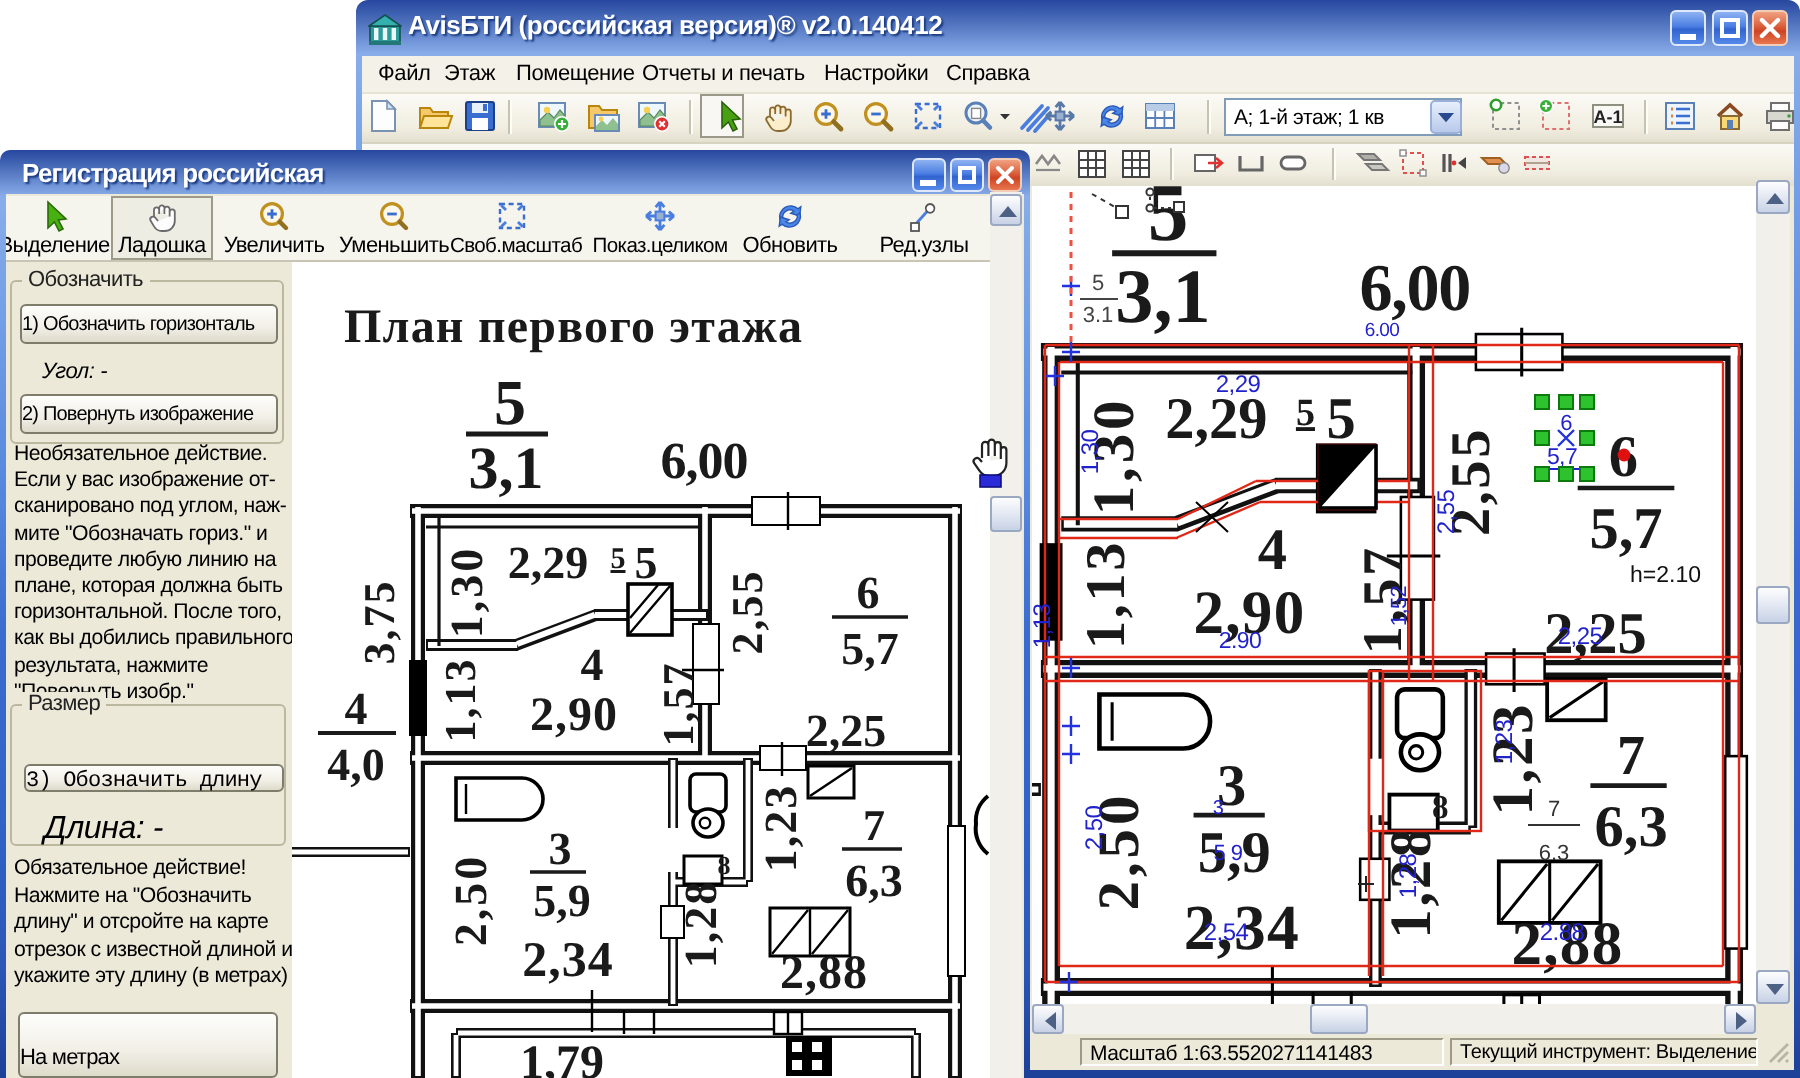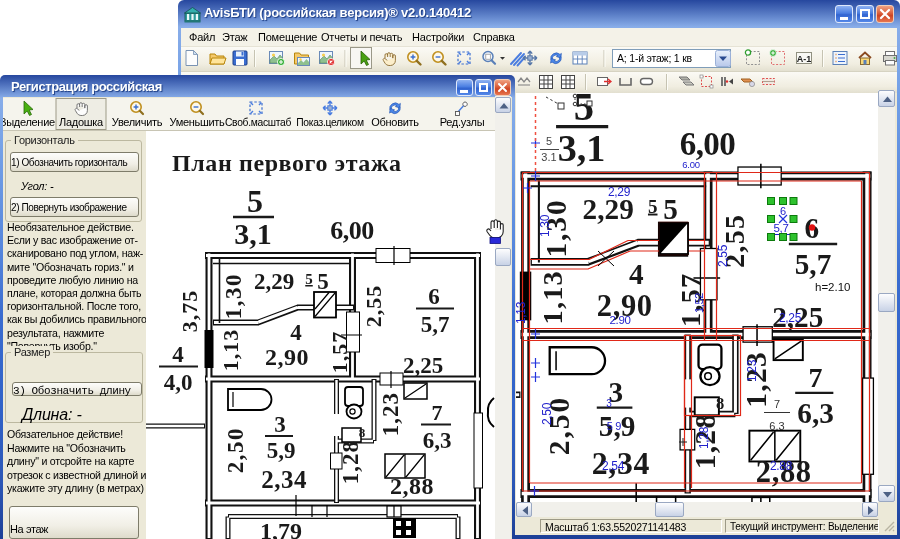--- a/index.html
+++ b/index.html
@@ -525,33 +525,33 @@
         <text x="255" y="28" font-size="10.3">Своб.масштаб</text>
         <text x="327" y="28" font-size="10.3">Показ.целиком</text>
         <text x="392" y="28">Обновить</text>
         <text x="459" y="28">Ред.узлы</text>
       </g>
     </svg>
   </div>
 
   <div class="abs" style="left:3px;top:56px;width:143px;height:408px;background:#ece9d8;">
     <div class="abs groupbox" style="left:2px;top:9px;width:137px;height:82px;">
-      <div class="grouplabel">Горизонталь</div>
+      <div class="grouplabel">Обозначить</div>
       <div class="xbtn" style="left:4px;top:11px;width:129px;height:20px;line-height:19px;">1) Обозначить горизонталь</div>
       <div class="abs itx" style="left:15px;top:39px;">Угол: -</div>
       <div class="xbtn" style="left:4px;top:56px;width:129px;height:20px;line-height:19px;">2) Повернуть изображение</div>
     </div>
     <div class="abs ptext" style="left:4px;top:90px;line-height:13.2px;">Необязательное действие.<br>Если у вас изображение от-<br>сканировано под углом, наж-<br>мите "Обозначать гориз." и<br>проведите любую линию на<br>плане, которая должна быть<br>горизонтальной. После того,<br>как вы добились правильного<br>результата, нажмите<br>"Повернуть изобр."</div>
     <div class="abs groupbox" style="left:2px;top:221px;width:138px;height:71px;">
       <div class="grouplabel">Размер</div>
       <div class="xbtn" style="left:6px;top:29px;width:130px;height:14px;line-height:17px;font-size:11px;font-family:Liberation Mono, monospace;">3) Обозначить длину</div>
       <div class="abs itx" style="left:16px;top:53px;font-size:16px;">Длина: -</div>
     </div>
     <div class="abs ptext" style="left:4px;top:297px;line-height:13.6px;">Обязательное действие!<br>Нажмите на "Обозначить<br>длину" и отсройте на карте<br>отрезок с известной длиной и<br>укажите эту длину (в метрах)</div>
-    <div class="xbtn" style="left:6px;top:375px;width:130px;height:33px;line-height:45px;font-size:11px;">На этаж</div>
+    <div class="xbtn" style="left:6px;top:375px;width:130px;height:33px;line-height:45px;font-size:11px;">На метрах</div>
   </div>
 
   <div class="abs" style="left:146px;top:56px;width:349px;height:408px;background:#ffffff;overflow:hidden;">
     <svg class="abs" style="left:0;top:0;" width="349" height="408" viewBox="146 131 349 408">
       <use href="#plang"></use>
     </svg>
   </div>
 
   <div class="abs" style="left:495px;top:21px;width:16px;height:443px;background:#f1f0eb;">
     <div class="abs sbtn" style="left:0;top:1px;width:16px;height:16px;"><svg width="16" height="16">

